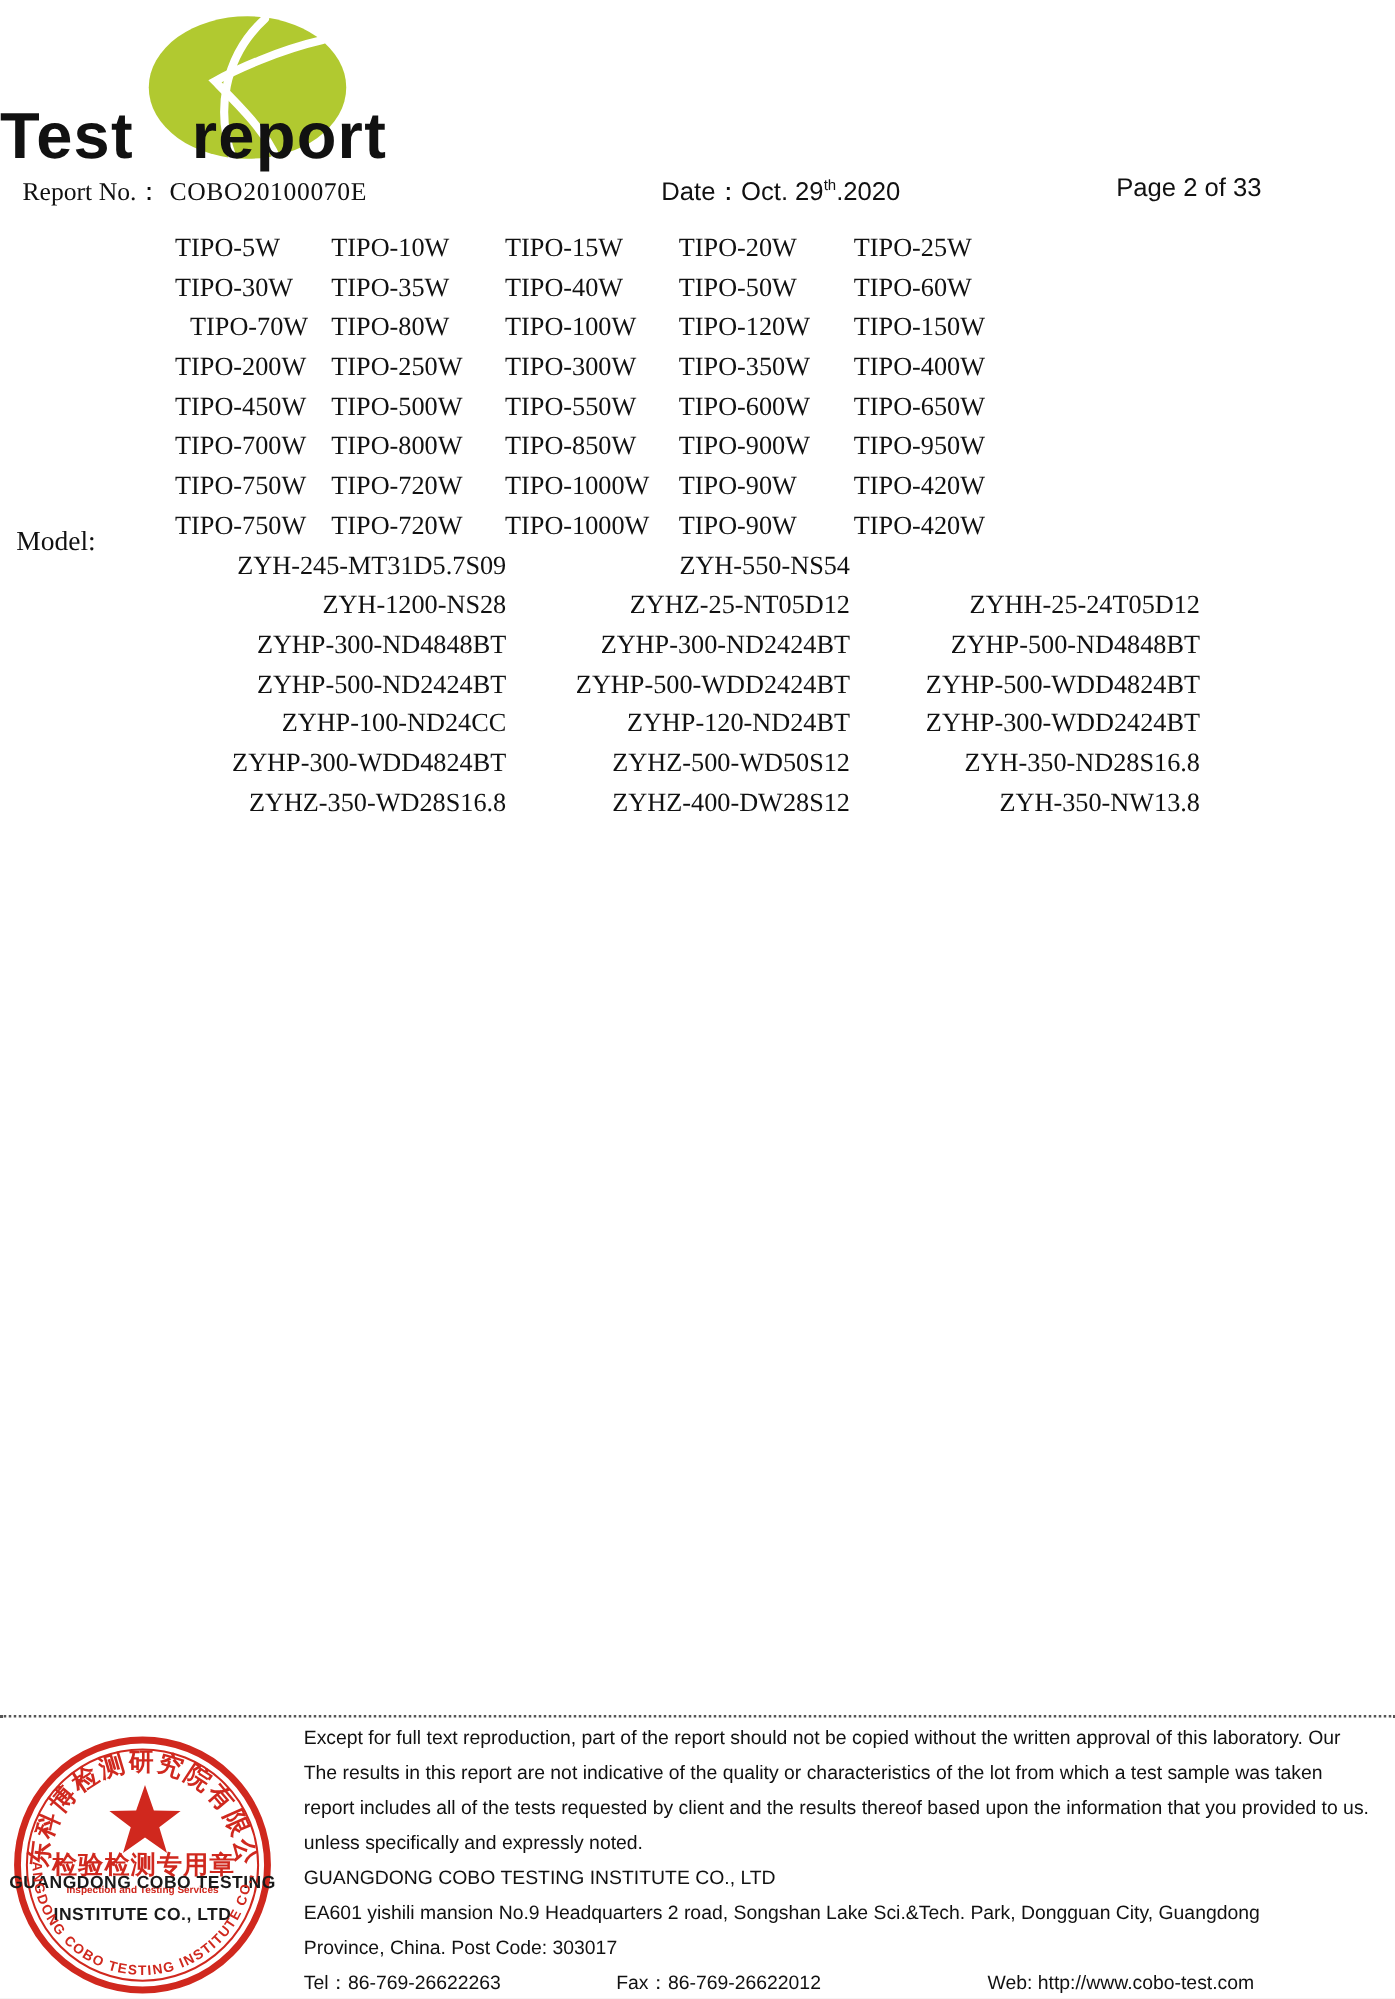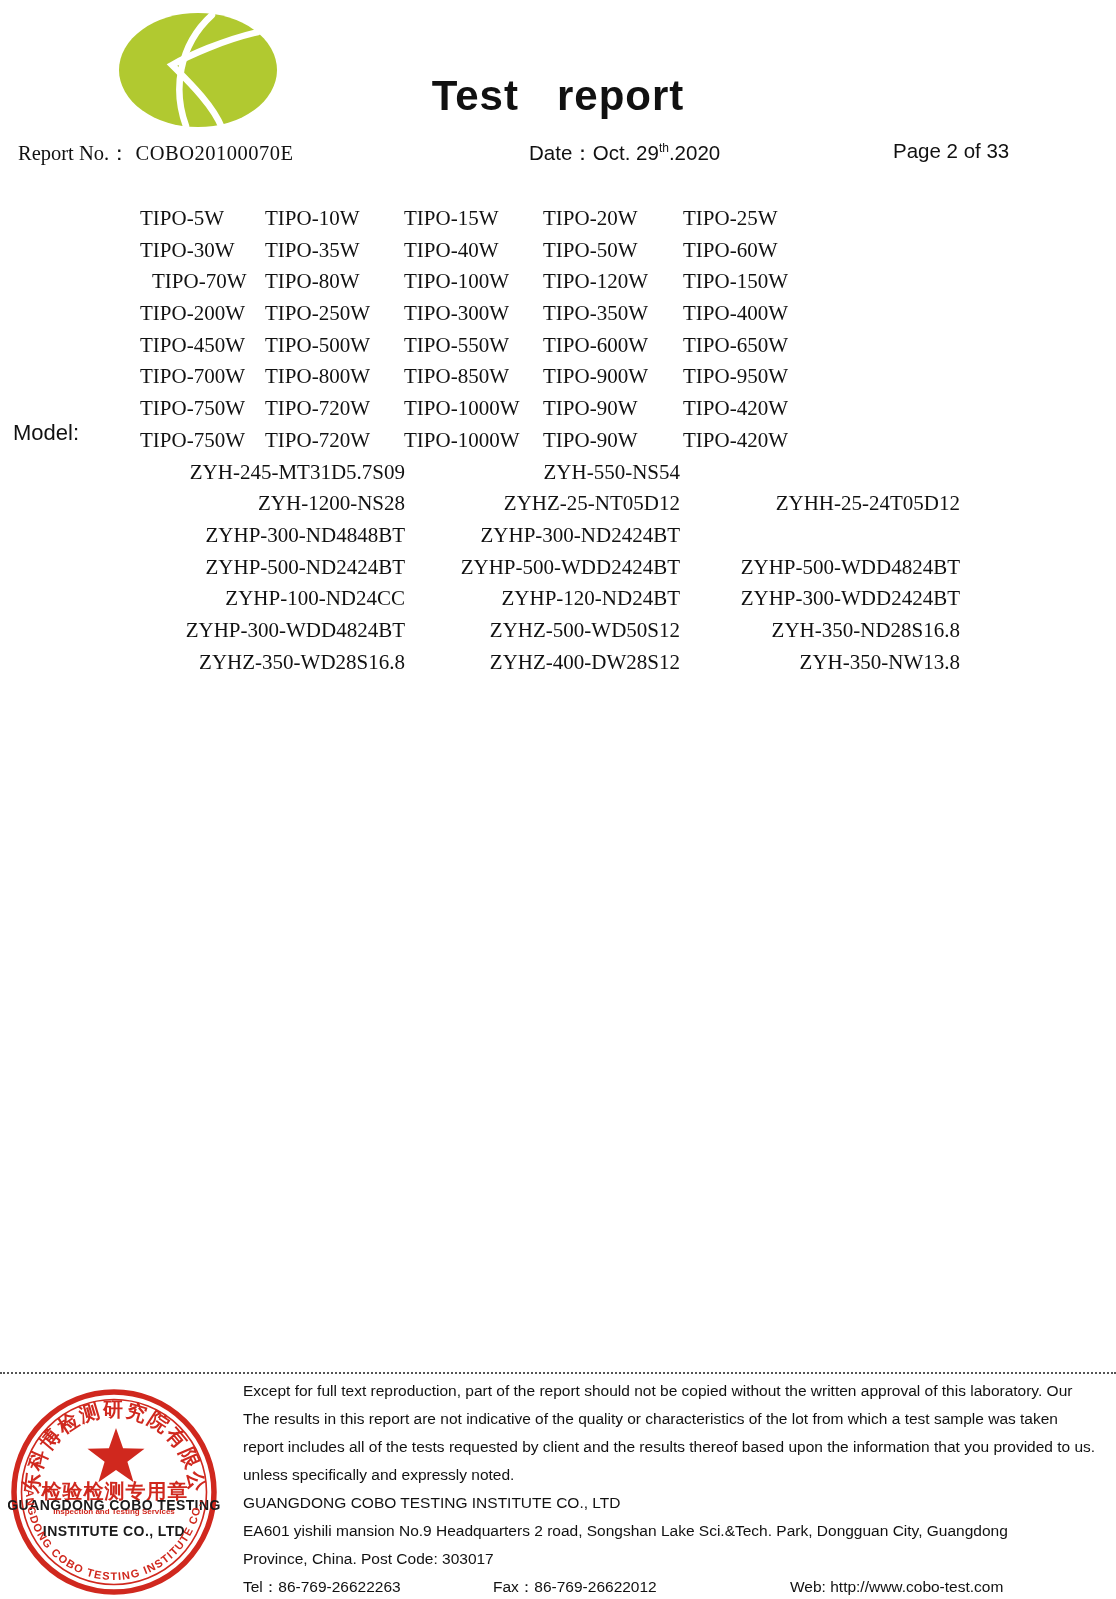--- a/index.html
+++ b/index.html
@@ -1,33 +1,33 @@
 <!DOCTYPE html>
 <html><head>
 <meta charset="utf-8">
 <style>
   html,body{margin:0;padding:0;background:#e8e8e8;}
   .page{position:relative;width:1116px;height:1599px;background:#ffffff;margin:0 auto;
         overflow:hidden;font-family:"Liberation Sans",sans-serif;color:#111;}
 
   
   .logo{position:absolute;left:118px;top:12px;width:160px;height:124px;}
-  .title{position:absolute;left:0;top:44px;width:100%;text-align:center;
-         font-size:42px;font-weight:bold;letter-spacing:1px;white-space:pre;
+  .title{position:absolute;left:0;top:44px;width:100%;text-align:left;
+         font-size:52px;font-weight:bold;letter-spacing:1px;white-space:pre;
          font-family:"Liberation Sans",sans-serif;}
   .meta{position:absolute;top:139px;left:0;width:100%;height:30px;font-size:20.5px;}
   .meta .rno{position:absolute;left:18px;top:0;font-family:Liberation Serif, serif;}
   .meta .rno .val{margin-left:6px;letter-spacing:0.5px;}
   .meta .date{position:absolute;left:529px;top:0;text-align:center;}
   .meta .date sup{font-size:12px;}
   .meta .pageno{position:absolute;left:893px;top:0;}
 
   
-  .model-label{position:absolute;left:13px;top:420px;font-size:22px;}
-  .model-table{position:absolute;left:140px;top:203px;width:820px;
+  .model-label{position:absolute;left:13px;top:420px;font-size:22px;font-family:Liberation Serif, serif;}
+  .model-table{position:absolute;left:140px;top:183px;width:820px;
                font-family:"Liberation Serif",serif;font-size:21px;}
   .mrow{display:grid;height:31.7px;line-height:31.7px;}
   .mrow.c5{grid-template-columns:125px 139px 139px 140px auto;}
   .mrow.c3{grid-template-columns:265px 275px auto;text-align:right;}
   .mcell{white-space:nowrap;}
   .mcell.ind{padding-left:12px;}
 
   
   .footer-sep{position:absolute;left:0;top:1372px;width:1116px;border-top:2px dotted #555;}
   .footer-text{position:absolute;left:243px;top:1377px;width:845px;font-size:15.5px;}
@@ -127,20 +127,21 @@
       <span class="mcell">ZYH-550-NS54</span>
     </div>
     <div class="mrow c3">
       <span class="mcell">ZYH-1200-NS28</span>
       <span class="mcell ind">ZYHZ-25-NT05D12</span>
       <span class="mcell">ZYHH-25-24T05D12</span>
     </div>
     <div class="mrow c3">
       <span class="mcell">ZYHP-300-ND4848BT</span>
       <span class="mcell ind">ZYHP-300-ND2424BT</span>
+      <span class="mcell ind">ZYHP-500-ND4848BT</span>
     </div>
     <div class="mrow c3">
       <span class="mcell">ZYHP-500-ND2424BT</span>
       <span class="mcell ind">ZYHP-500-WDD2424BT</span>
       <span class="mcell">ZYHP-500-WDD4824BT</span>
     </div>
     <div class="mrow c3">
       <span class="mcell">ZYHP-100-ND24CC</span>
       <span class="mcell ind">ZYHP-120-ND24BT</span>
       <span class="mcell ind">ZYHP-300-WDD2424BT</span>

